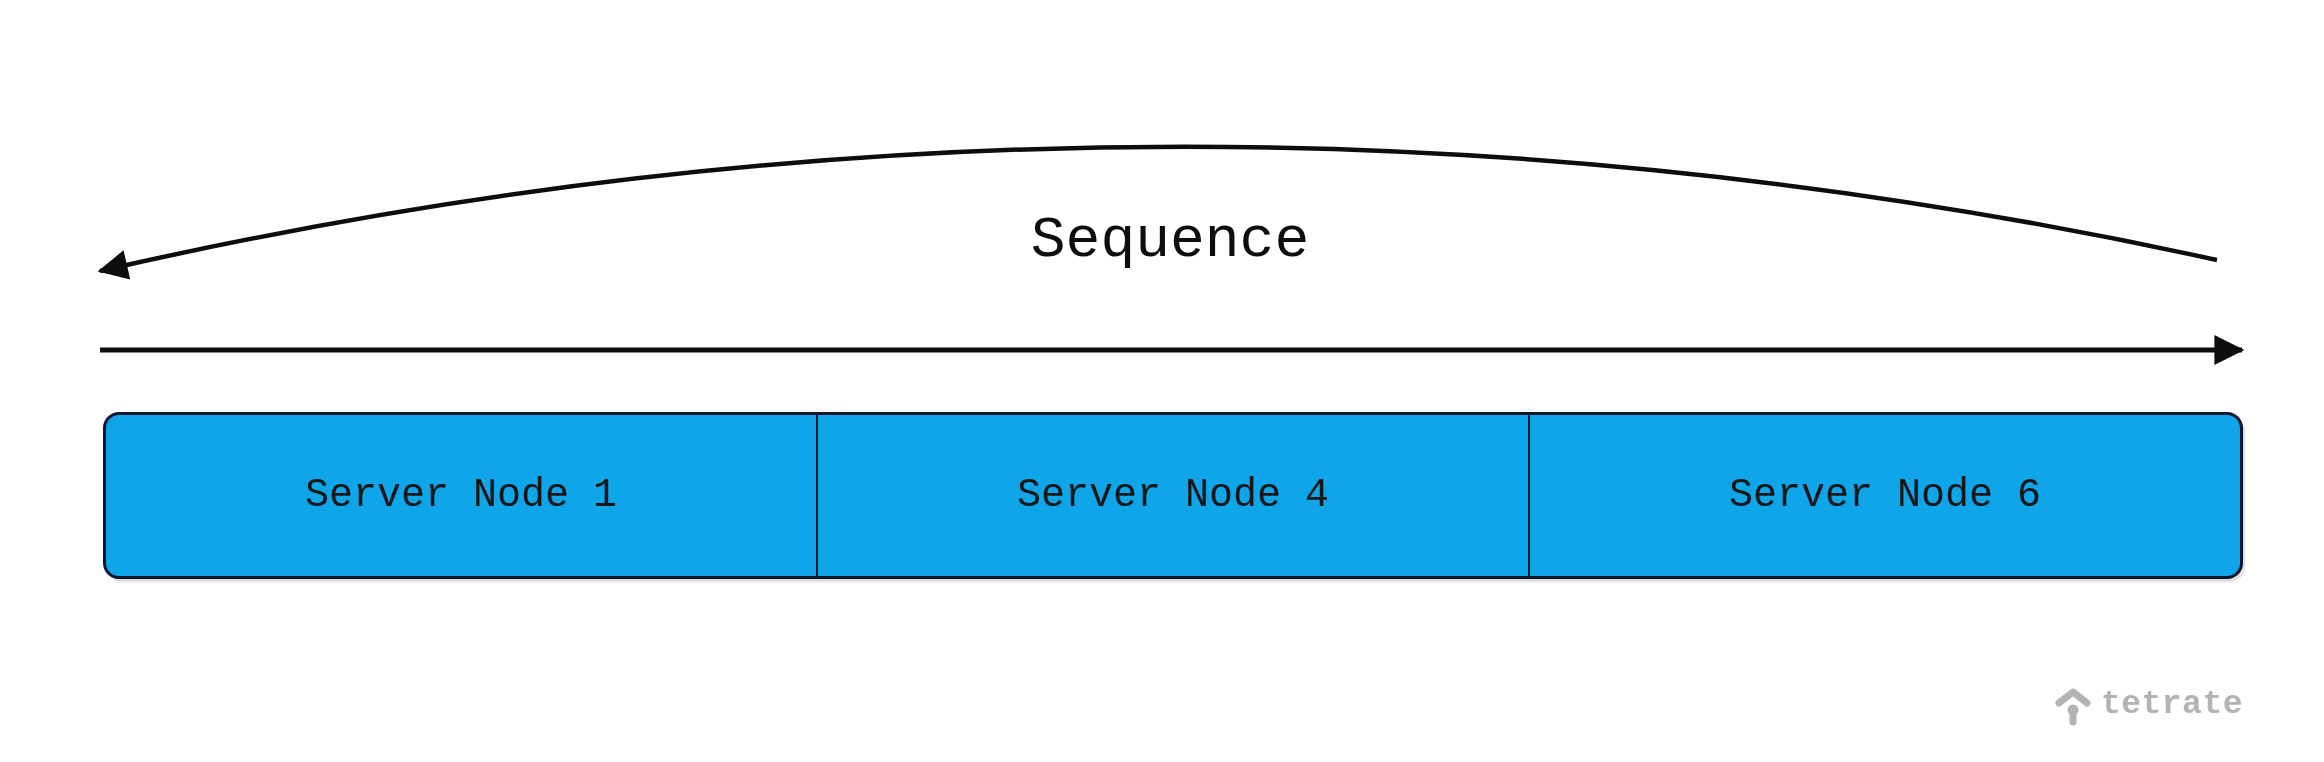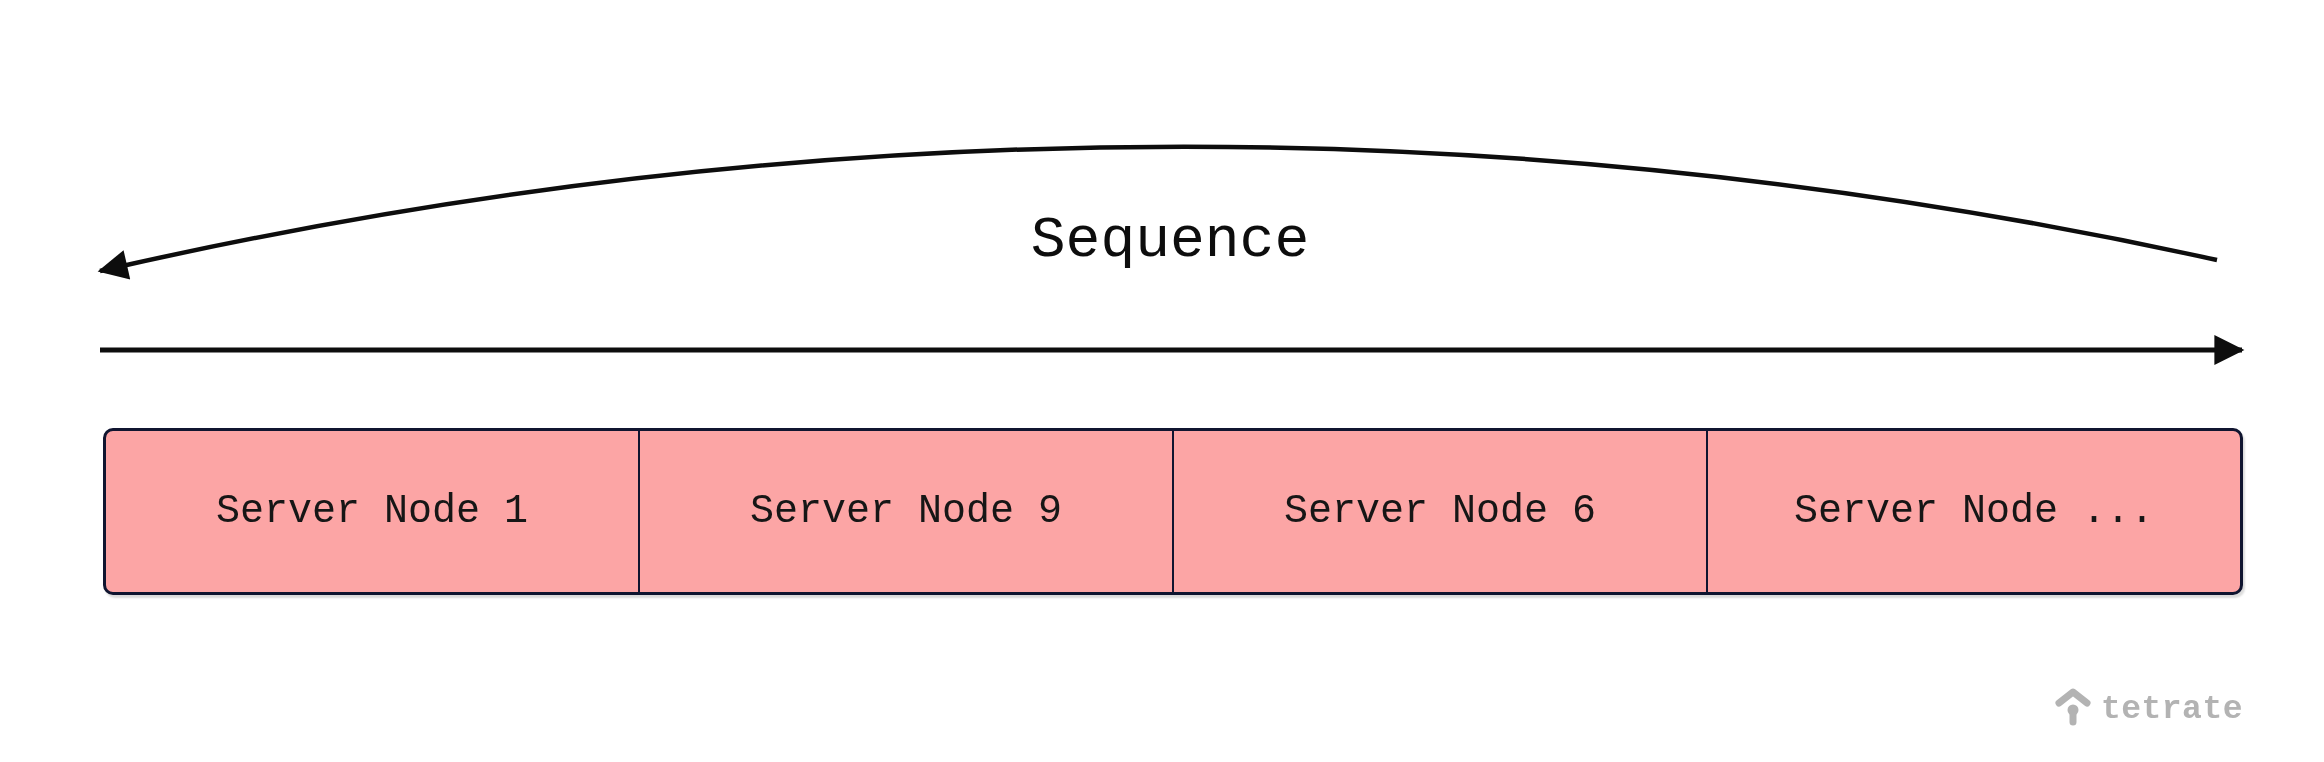--- a/index.html
+++ b/index.html
@@ -23,49 +23,49 @@
     top: 240px;
     transform: translate(-50%, -50%);
     font-size: 58px;
     font-weight: 400;
     color: #0d0d0d;
     white-space: nowrap;
   }
   .node-row {
     position: absolute;
     left: 103px;
-    top: 428px;
+    top: 412px;
     width: 2140px;
     height: 167px;
     box-sizing: border-box;
     display: flex;
-    background: #fca5a5;
+    background: #0ea5e9;
     border: 3px solid #101530;
-    border-radius: 10px;
+    border-radius: 16px;
     box-shadow: 2px 3px 2px rgba(0,0,0,0.14);
   }
   .node-cell {
     flex: 1 1 0;
     display: flex;
     align-items: center;
     justify-content: center;
     overflow: hidden;
   }
   .node-cell + .node-cell { border-left: 2px solid #101530; }
   .node-label {
     font-size: 40px;
     color: #161616;
     white-space: nowrap;
   }
   .brand {
     position: absolute;
     right: 81px;
     top: 686px;
     display: flex;
-    align-items: flex-end;
+    align-items: flex-start;
     gap: 9px;
     color: #b3b3b3;
   }
   .brand-icon { display: block; }
   .brand-text {
     font-size: 33px;
     font-weight: 700;
     letter-spacing: 0.5px;
     color: #b3b3b3;
   }
@@ -85,27 +85,24 @@
     <line x1="100" y1="350" x2="2242" y2="350" stroke="#0d0d0d" stroke-width="5" marker-end="url(#arrowhead)"></line>
   </svg>
 
   <div class="sequence-label">Sequence</div>
 
   <div class="node-row">
     <div class="node-cell">
       <span class="node-label">Server Node 1</span>
     </div>
     <div class="node-cell">
-      <span class="node-label">Server Node 9</span>
+      <span class="node-label">Server Node 4</span>
     </div>
     <div class="node-cell">
       <span class="node-label">Server Node 6</span>
-    </div>
-    <div class="node-cell">
-      <span class="node-label">Server Node ...</span>
     </div>
   </div>
 
   <div class="brand">
     <svg class="brand-icon" width="38" height="42" viewBox="0 0 38 42" xmlns="http://www.w3.org/2000/svg">
       <path d="M 5 17 L 19 6 L 33 17" fill="none" stroke="#b3b3b3" stroke-width="7" stroke-linecap="round" stroke-linejoin="round"></path>
       <circle cx="19" cy="24" r="5.5" fill="#b3b3b3"></circle>
       <line x1="19" y1="24" x2="19" y2="36" stroke="#b3b3b3" stroke-width="7" stroke-linecap="round"></line>
     </svg>
     <span class="brand-text">tetrate</span>

